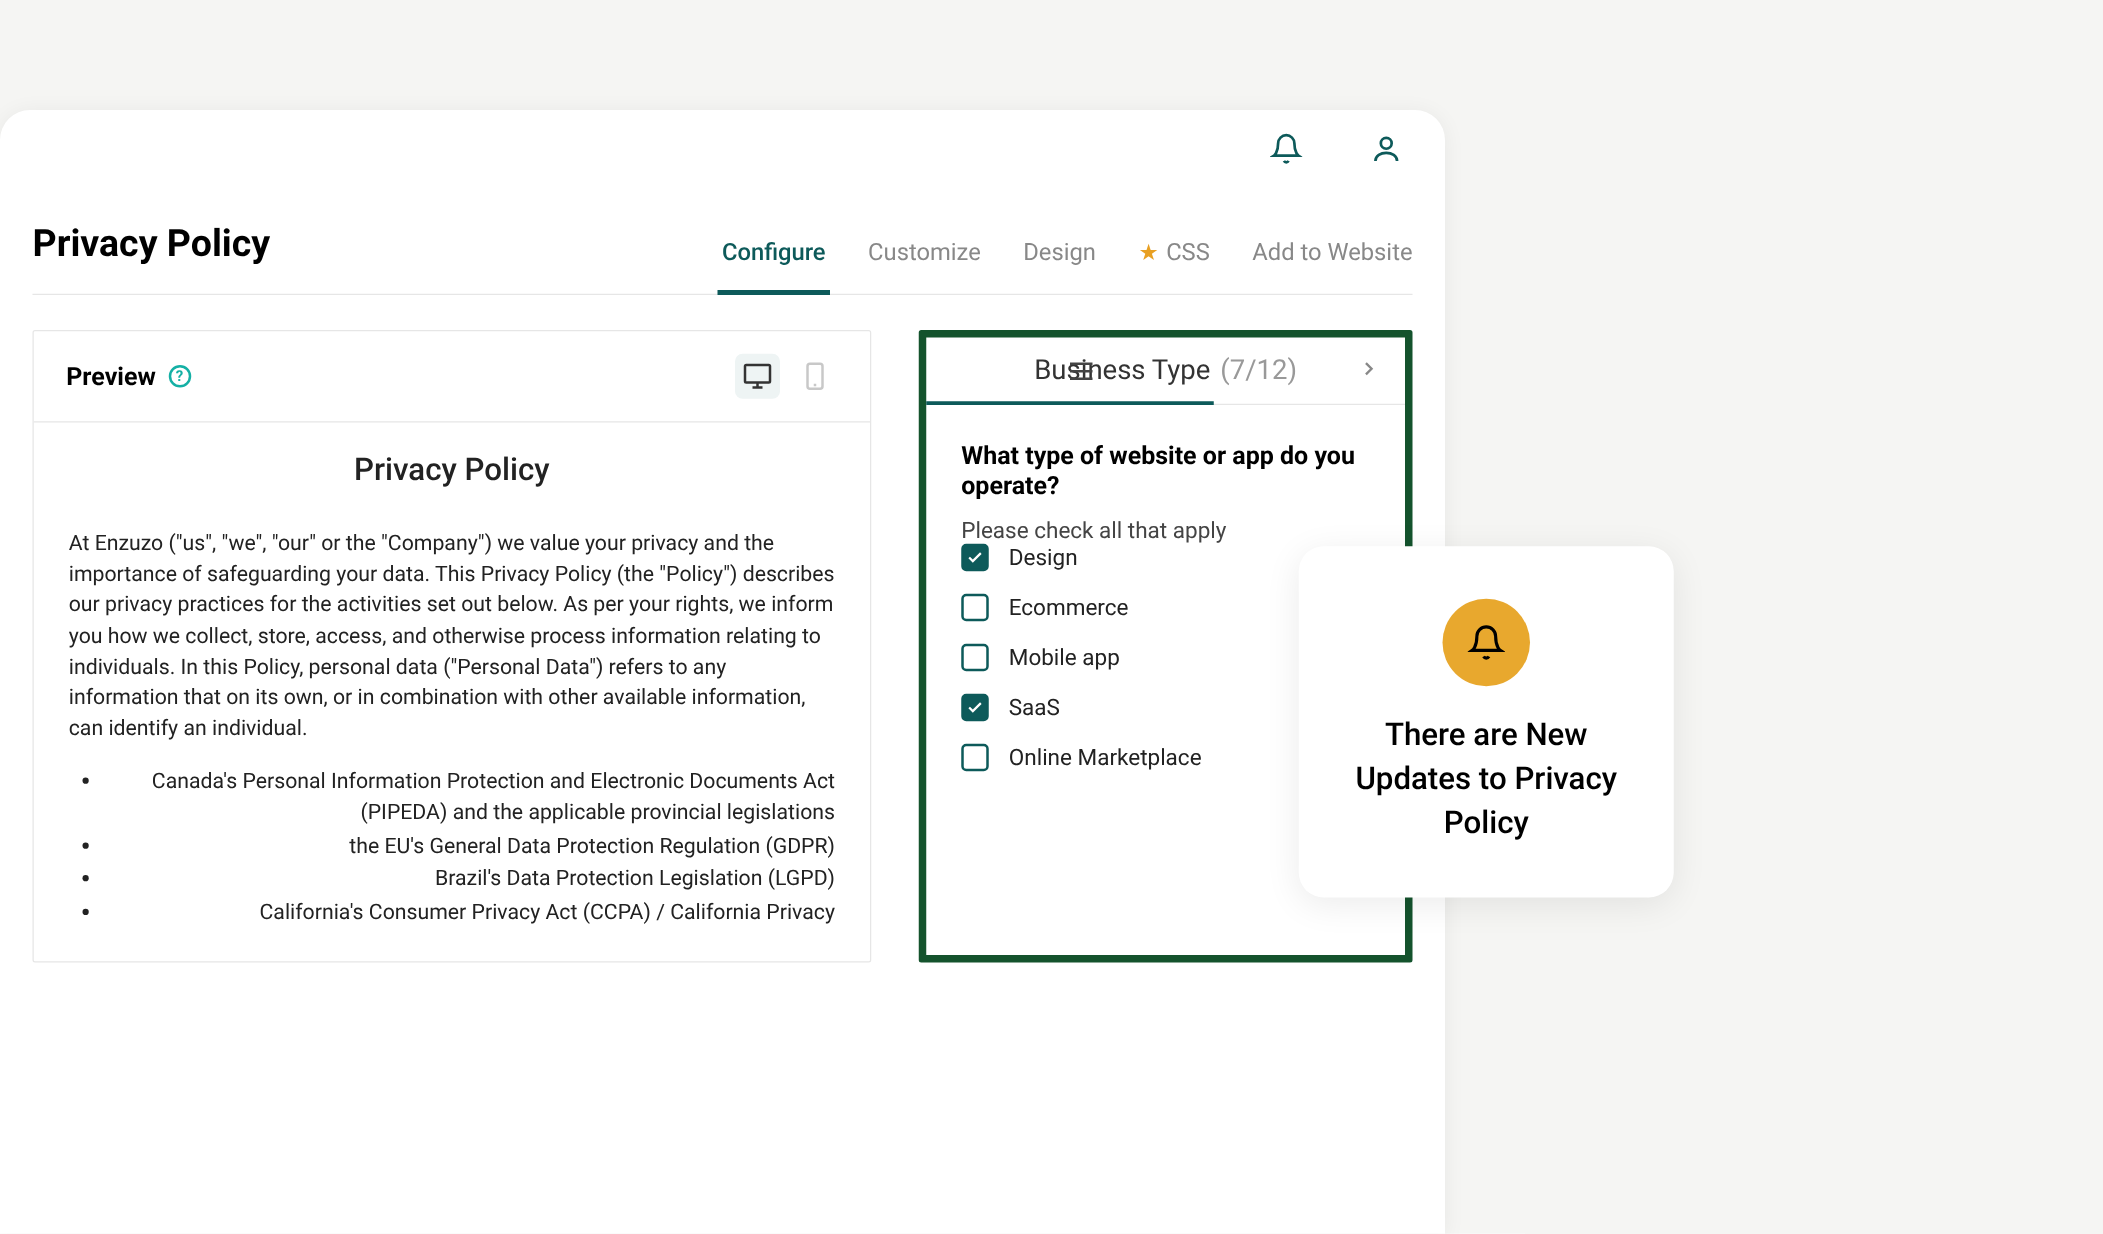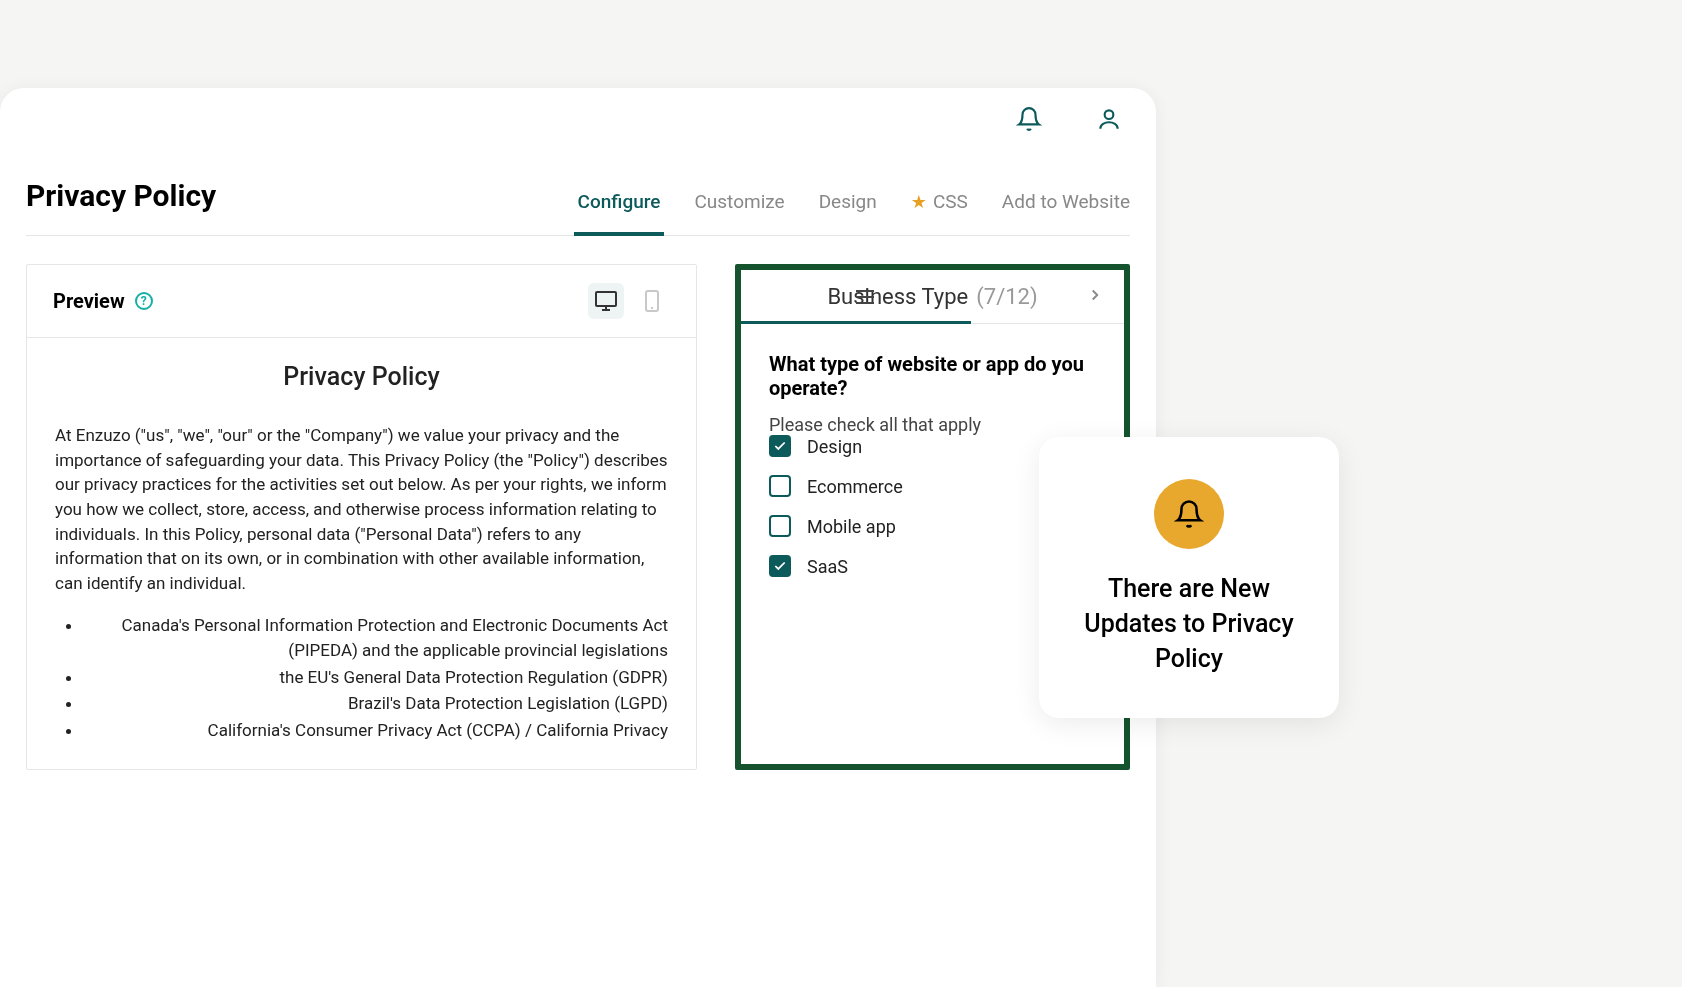--- a/index.html
+++ b/index.html
@@ -470,20 +470,24 @@
               <span class="checkbox-label">Mobile app</span>
             </div>
             <div class="checkbox-item">
               <div class="checkbox checked">
                 <svg viewBox="0 0 24 24">
                     <polyline points="20 6 9 17 4 12"></polyline>
                   </svg>
               </div>
               <span class="checkbox-label">SaaS</span>
             </div>
+            <div class="checkbox-item">
+              <div class="checkbox"></div>
+              <span class="checkbox-label">Online Marketplace</span>
+            </div>
           </div>
         </div>
       </div>
     </div>
   </div>
 </div>
 
 <div class="notification-card">
   <div class="notification-icon">
     <svg viewBox="0 0 24 24">

